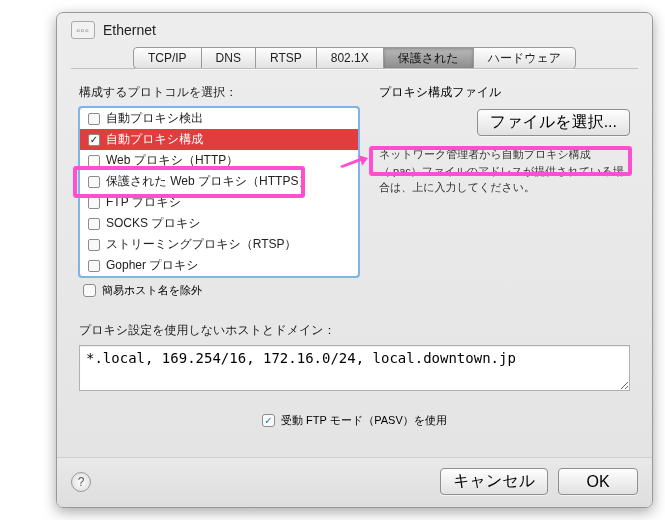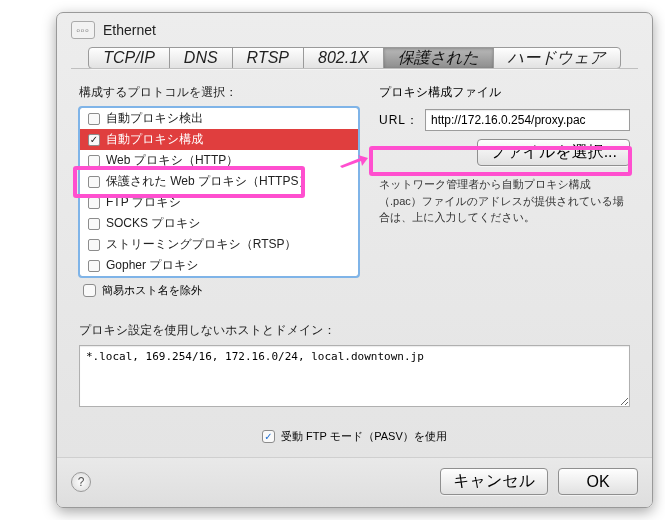--- a/index.html
+++ b/index.html
@@ -57,25 +57,24 @@
     border: 1px solid #9a9a9a;
     border-radius: 4px;
     overflow: hidden;
     background: linear-gradient(#fefefe, #e2e2e2);
     height: 22px;
     box-shadow: 0 1px 0 rgba(255,255,255,0.5);
   }
   .tab {
     padding: 0 14px;
     line-height: 20px;
-    font-size: 16px;
+    font-size: 12px;
     color: #222;
     border-right: 1px solid #9a9a9a;
     cursor: default;
-    font-style: italic;
   }
   .tab:last-child { border-right: none; }
   .tab.active {
     background: linear-gradient(#b9b9b9, #8e8e8e);
     color: #111;
     box-shadow: inset 0 1px 3px rgba(0,0,0,0.25);
   }
   .body {
     flex: 1;
     padding: 14px 22px 6px;
@@ -176,22 +175,22 @@
     color: #333;
     margin-top: 10px;
     line-height: 1.5;
   }
   .bypass-section { margin-top: 24px; }
   .bypass-input {
     width: 100%;
     border: 1px solid #b0b0b0;
     background: #fff;
     padding: 4px 6px;
-    font-size: 11px;
-    height: 62px;
+    font-size: 14px;
+    height: 46px;
     box-shadow: inset 0 1px 1px rgba(0,0,0,0.08);
   }
   .pasv-row {
     display:flex; justify-content:center; align-items:center; gap:6px;
     margin-top: 20px;
   }
   .footer {
     display:flex; align-items:center; justify-content:space-between;
     padding: 10px 14px 12px;
     border-top: 1px solid #cfcfcf;
@@ -268,24 +267,20 @@
               <span>Gopher プロキシ</span>
             </div>
           </div>
         <div class="below-list">
           <div class="std-check" id="simplehost-check"></div>
           <span>簡易ホスト名を除外</span>
         </div>
       </div>
       <div class="col-right">
         <div class="right-title">プロキシ構成ファイル</div>
-        <div class="url-row">
-          <span class="url-label">URL：</span>
-          <input type="text" class="text-input" value="http://172.16.0.254/proxy.pac" style="">
-        </div>
         <div class="file-btn-row">
           <button class="aqua-btn">ファイルを選択...</button>
         </div>
         <div class="right-desc">ネットワーク管理者から自動プロキシ構成（.pac）ファイルのアドレスが提供されている場合は、上に入力してください。</div>
       </div>
     </div>
 
     <div class="bypass-section">
       <div class="section-label">プロキシ設定を使用しないホストとドメイン：</div>
       <textarea class="bypass-input" style="">*.local, 169.254/16, 172.16.0/24, local.downtown.jp</textarea>

